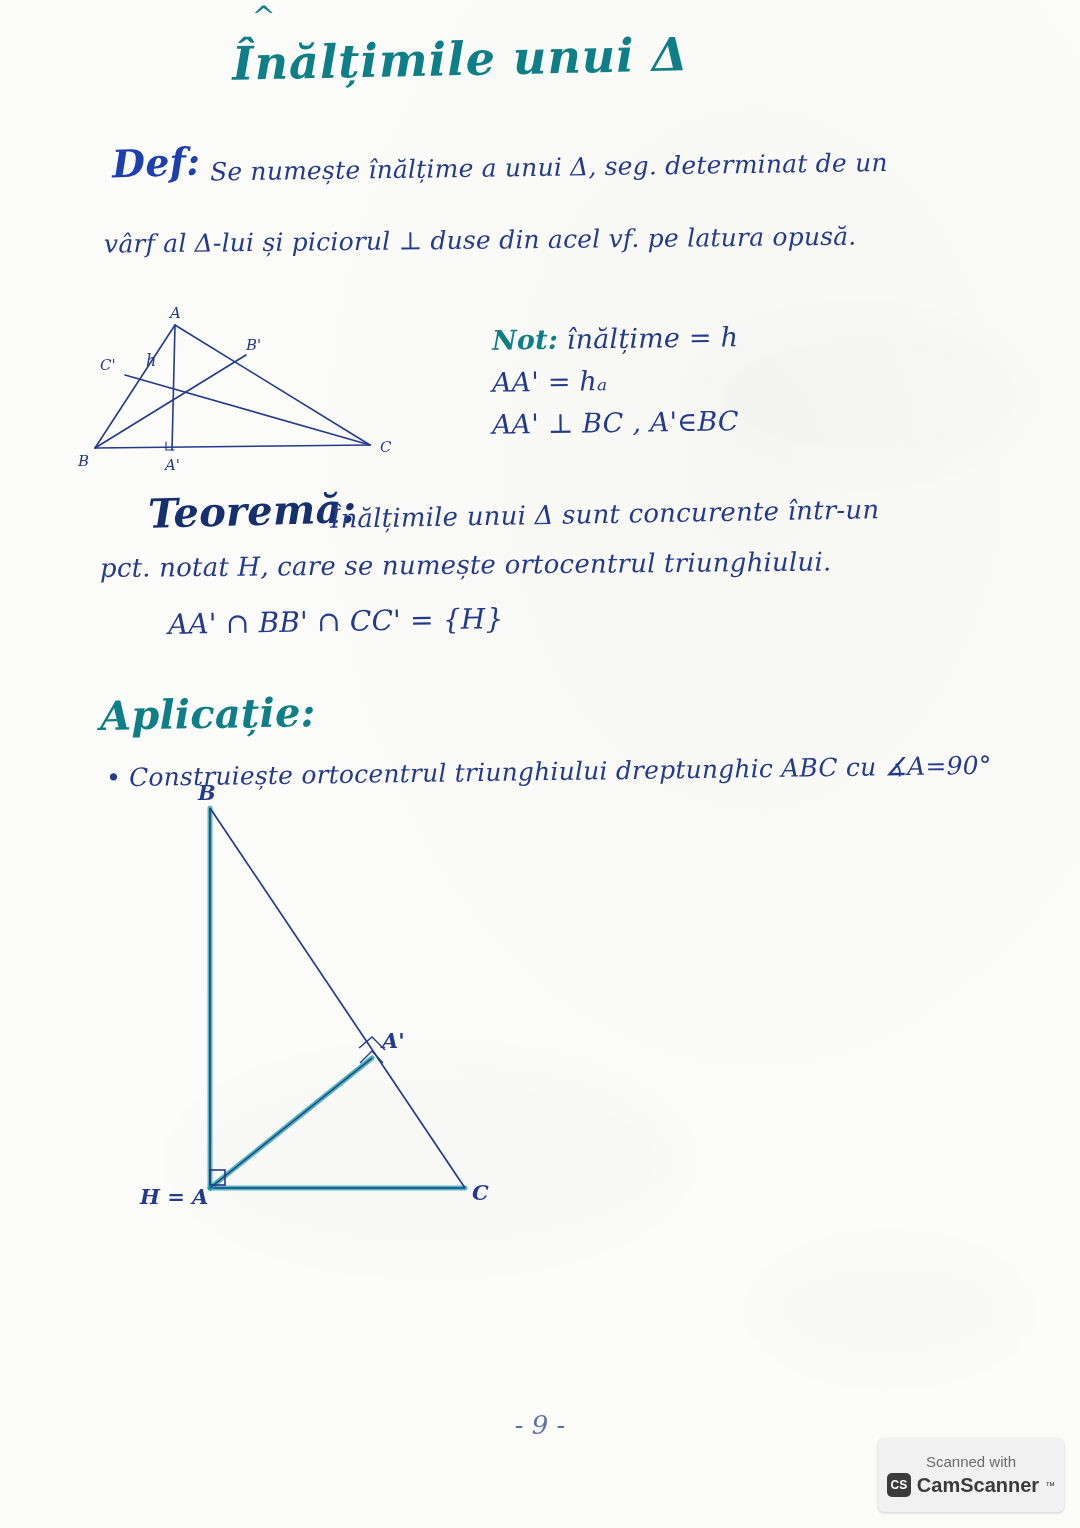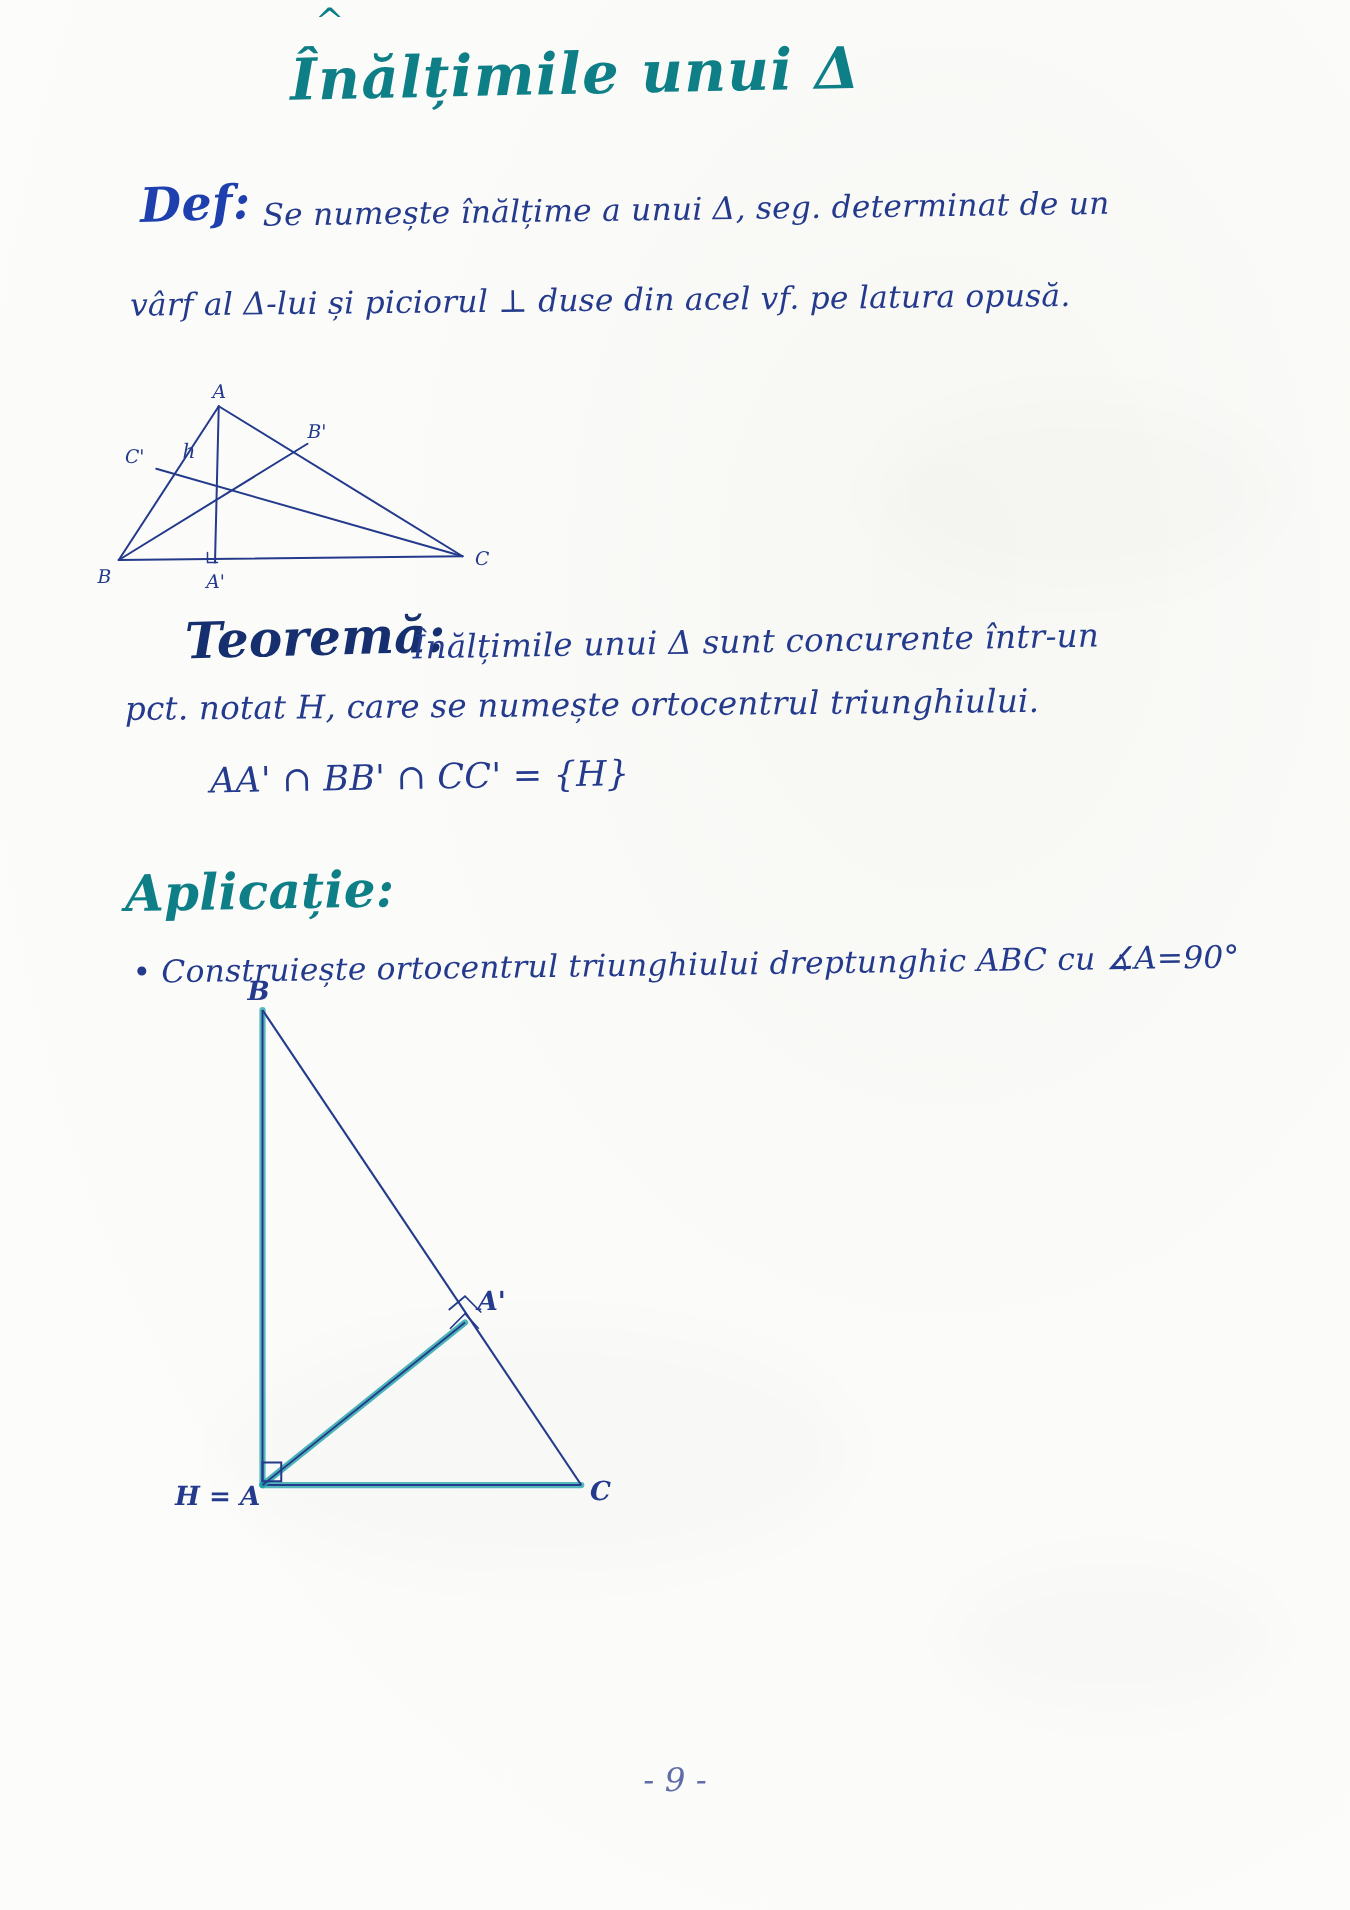--- a/index.html
+++ b/index.html
@@ -271,20 +271,28 @@
         <text x="8" y="166">B</text>
         <text x="310" y="152">C</text>
         <text x="95" y="170">A'</text>
         <text x="176" y="50">B'</text>
         <text x="30" y="70">C'</text>
         <text x="76" y="66" font-size="16">h</text>
       </g>
     </svg>
   </div>
 
+  <div class="notes-right hand ink-blue">
+    <div>
+      <span class="nt-label">Not:</span>
+      <span>înălțime = h</span>
+    </div>
+    <div>AA' = hₐ</div>
+    <div>AA' ⊥ BC , A'∈BC</div>
+  </div>
 
   <div class="teorema-label hand">Teoremă:</div>
   <div class="teorema-text1 hand ink-blue">Înălțimile unui Δ sunt concurente într-un</div>
   <div class="teorema-text2 hand ink-blue">pct. notat H, care se numește ortocentrul triunghiului.</div>
   <div class="teorema-formula hand ink-blue">AA' ∩ BB' ∩ CC' = {H}</div>
 
   <div class="aplicatie-label hand">Aplicație:</div>
   <div class="aplicatie-text hand ink-blue">• Construiește ortocentrul triunghiului dreptunghic ABC cu ∡A=90°</div>
 
   <div class="fig2">
@@ -310,14 +318,22 @@
         <text x="88" y="20">B</text>
         <text x="362" y="420">C</text>
         <text x="272" y="268">A'</text>
         <text x="30" y="424">H = A</text>
       </g>
     </svg>
   </div>
 
   <div class="page-number">- 9 -</div>
 
+  <div class="scanner-badge">
+    <div class="sb-top">Scanned with</div>
+    <div class="sb-bottom">
+      <span class="cs-logo">CS</span>
+      <span>CamScanner</span>
+      <span class="sb-tm">™</span>
+    </div>
+  </div>
 
 </div>
 
 </body></html>

